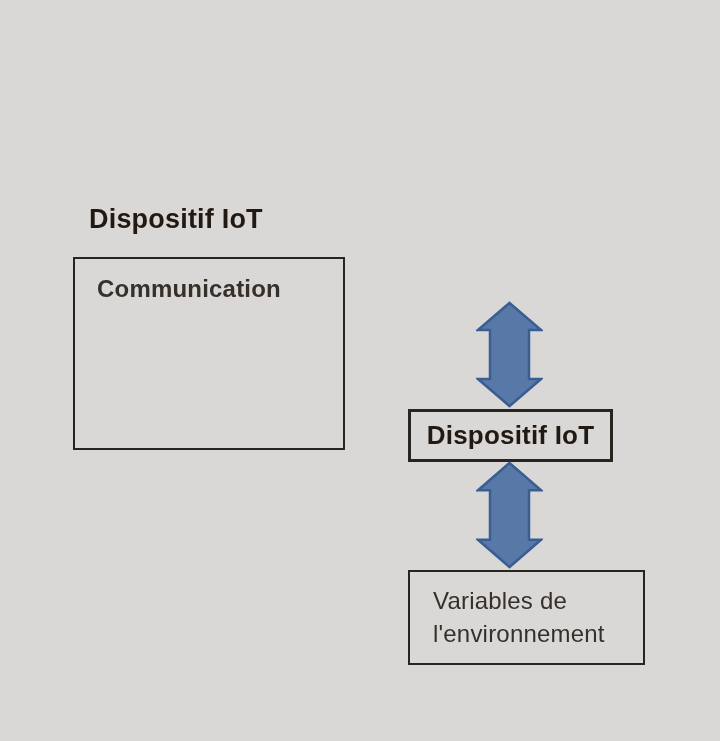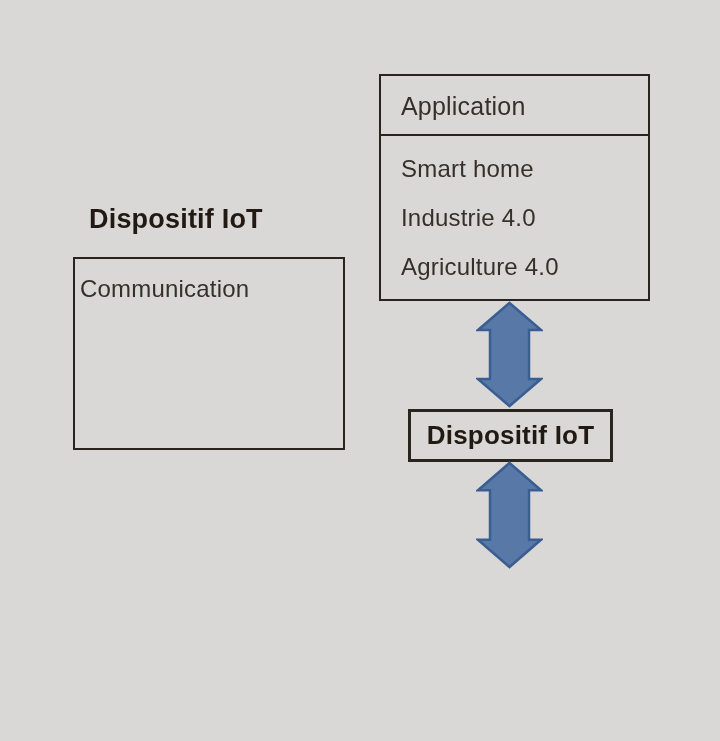--- a/index.html
+++ b/index.html
@@ -30,21 +30,22 @@
     font-weight: bold;
     color: var(--heading, #221a12);
     letter-spacing: 0.2px;
   }
   
   .left-box {
     left: 73px;
     top: 257px;
     width: 272px;
     height: 193px;
-    padding: 13px 10px 0 5px;
+    padding: 13px 10px 0 22px;
+    font-weight: bold;
   }
   .list-item {
     font-size: 24px;
     line-height: 33px;
     margin-bottom: 16px;
     letter-spacing: 0.2px;
   }
   
   .app-box {
     left: 379px;
@@ -113,37 +114,32 @@
 <body>
 
 <div class="screen">
 
   <div class="left-heading">Dispositif IoT</div>
 
   <div class="box left-box">
     <div class="list-item">Communication</div>
   </div>
 
-  <div class="box app-box">
-    <div class="app-header">Application</div>
-    <div class="app-body">
-      <div class="list-item">Smart home</div>
-      <div class="list-item">Industrie 4.0</div>
-      <div class="list-item">Agriculture 4.0</div>
-    </div>
-  </div>
 
   <div class="arrow arrow-top">
     <svg viewBox="0 0 67 107" preserveAspectRatio="none" aria-hidden="true">
       <polygon points="33.5,2 65,29 53,29 53,78 65,78 33.5,105 2,78 14,78 14,29 2,29"></polygon>
     </svg>
   </div>
 
   <div class="box device-box">Dispositif IoT</div>
 
   <div class="arrow arrow-bottom">
     <svg viewBox="0 0 67 107" preserveAspectRatio="none" aria-hidden="true">
       <polygon points="33.5,2 65,29 53,29 53,78 65,78 33.5,105 2,78 14,78 14,29 2,29"></polygon>
     </svg>
   </div>
 
+  <div class="box env-box">
+    <div class="env-label">Variables de l'environnement</div>
+  </div>
 
 </div>
 
 </body></html>

